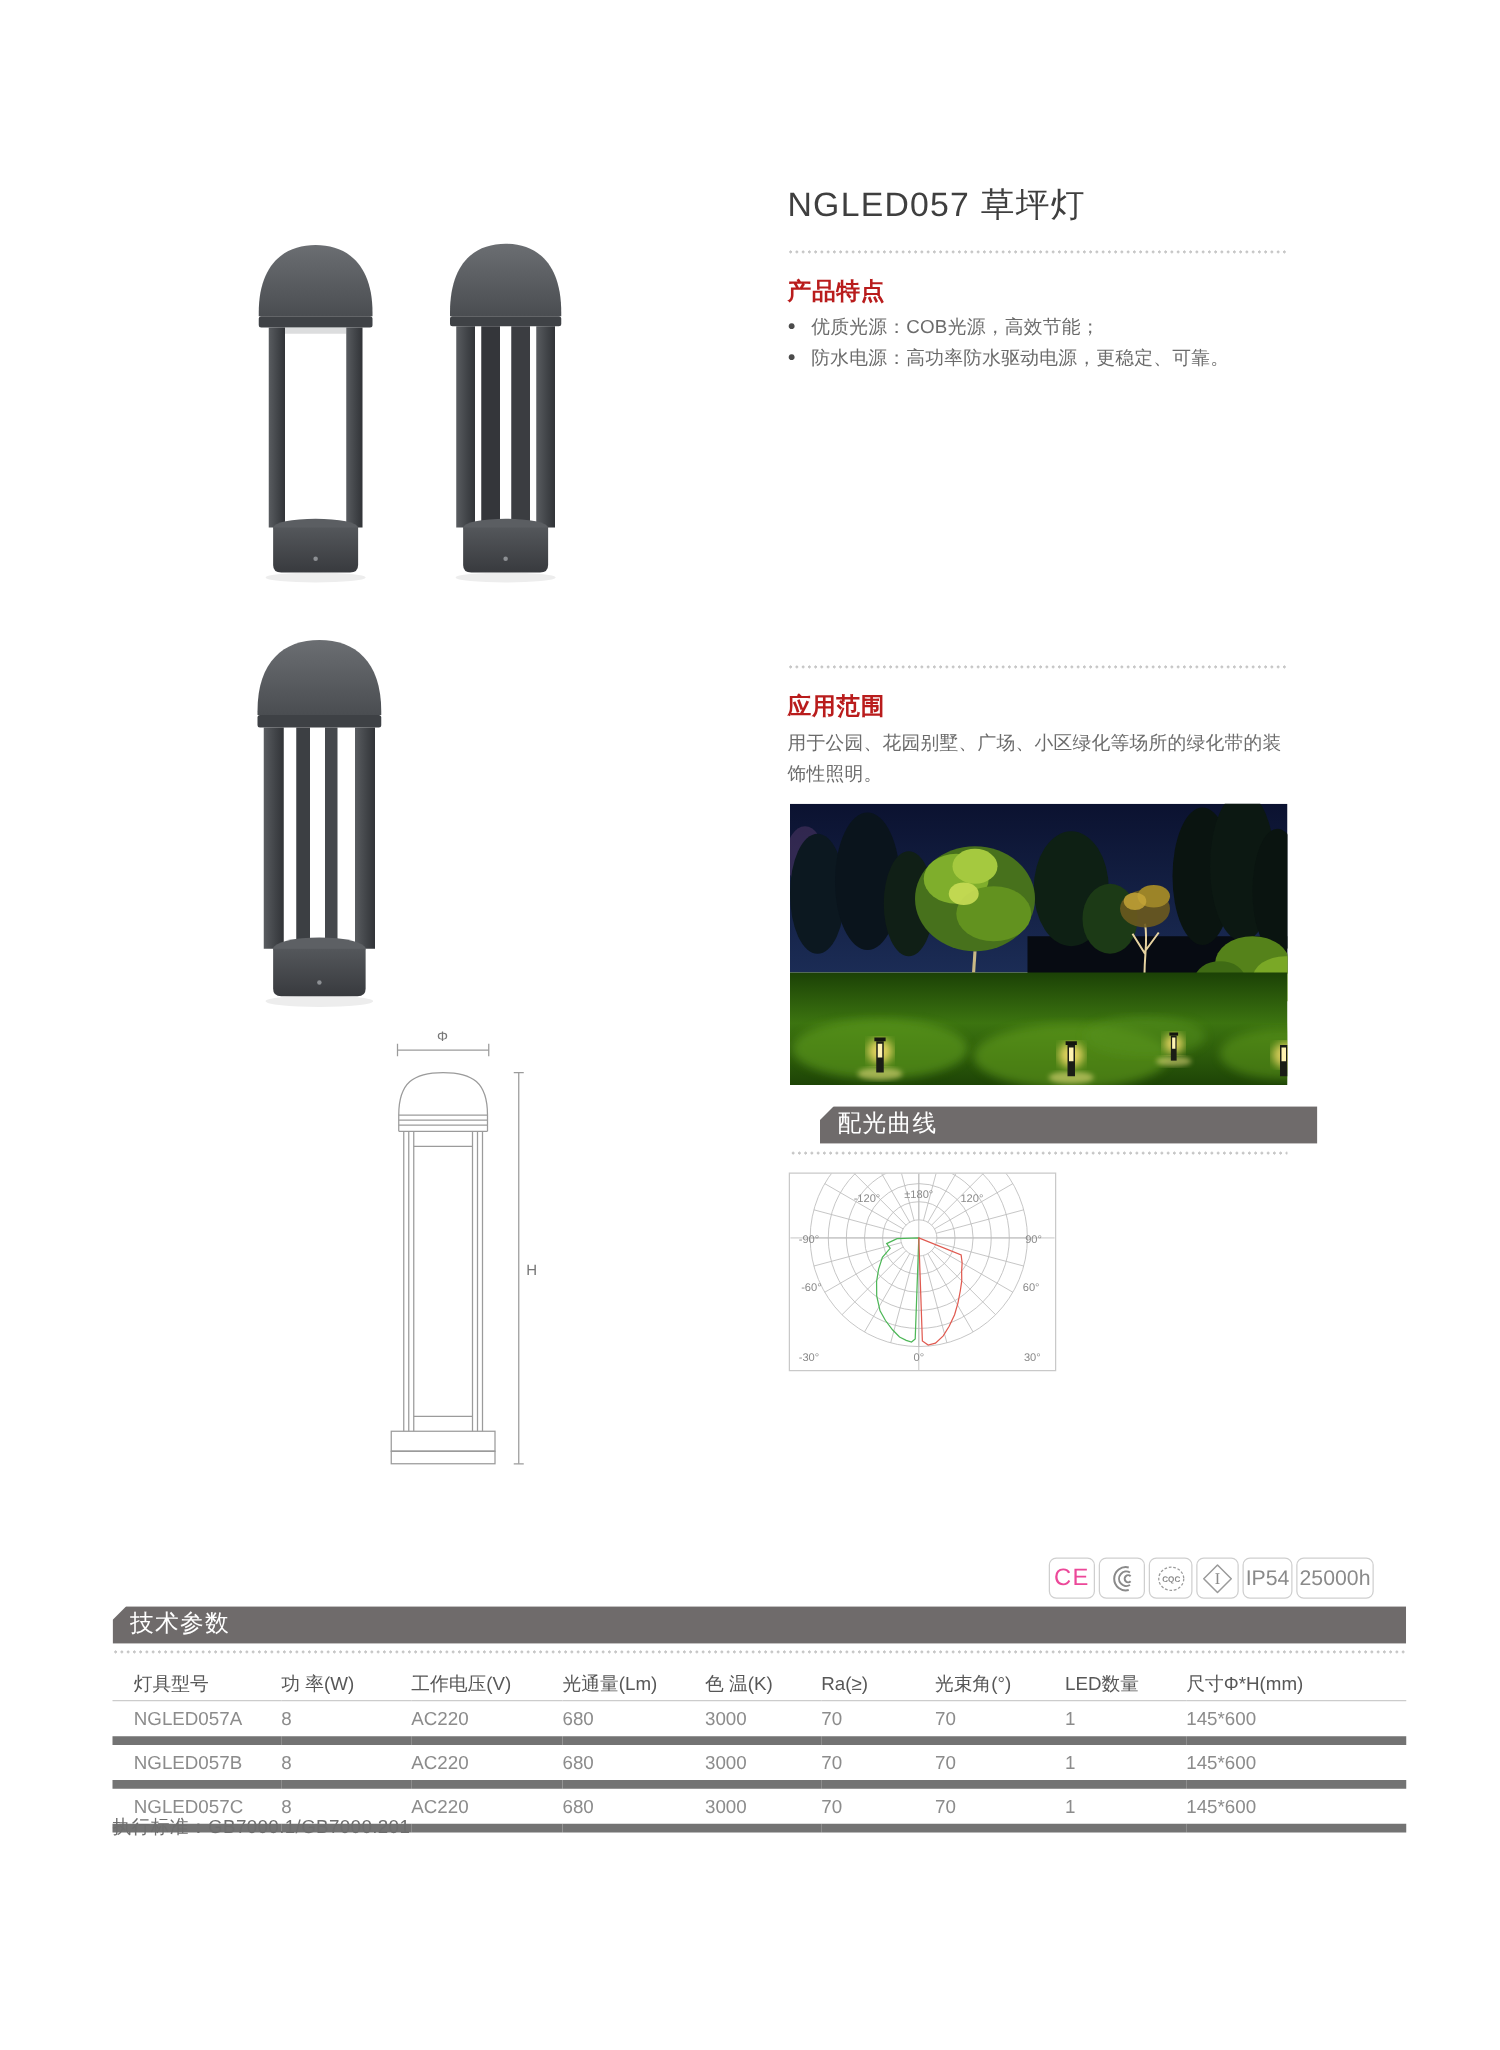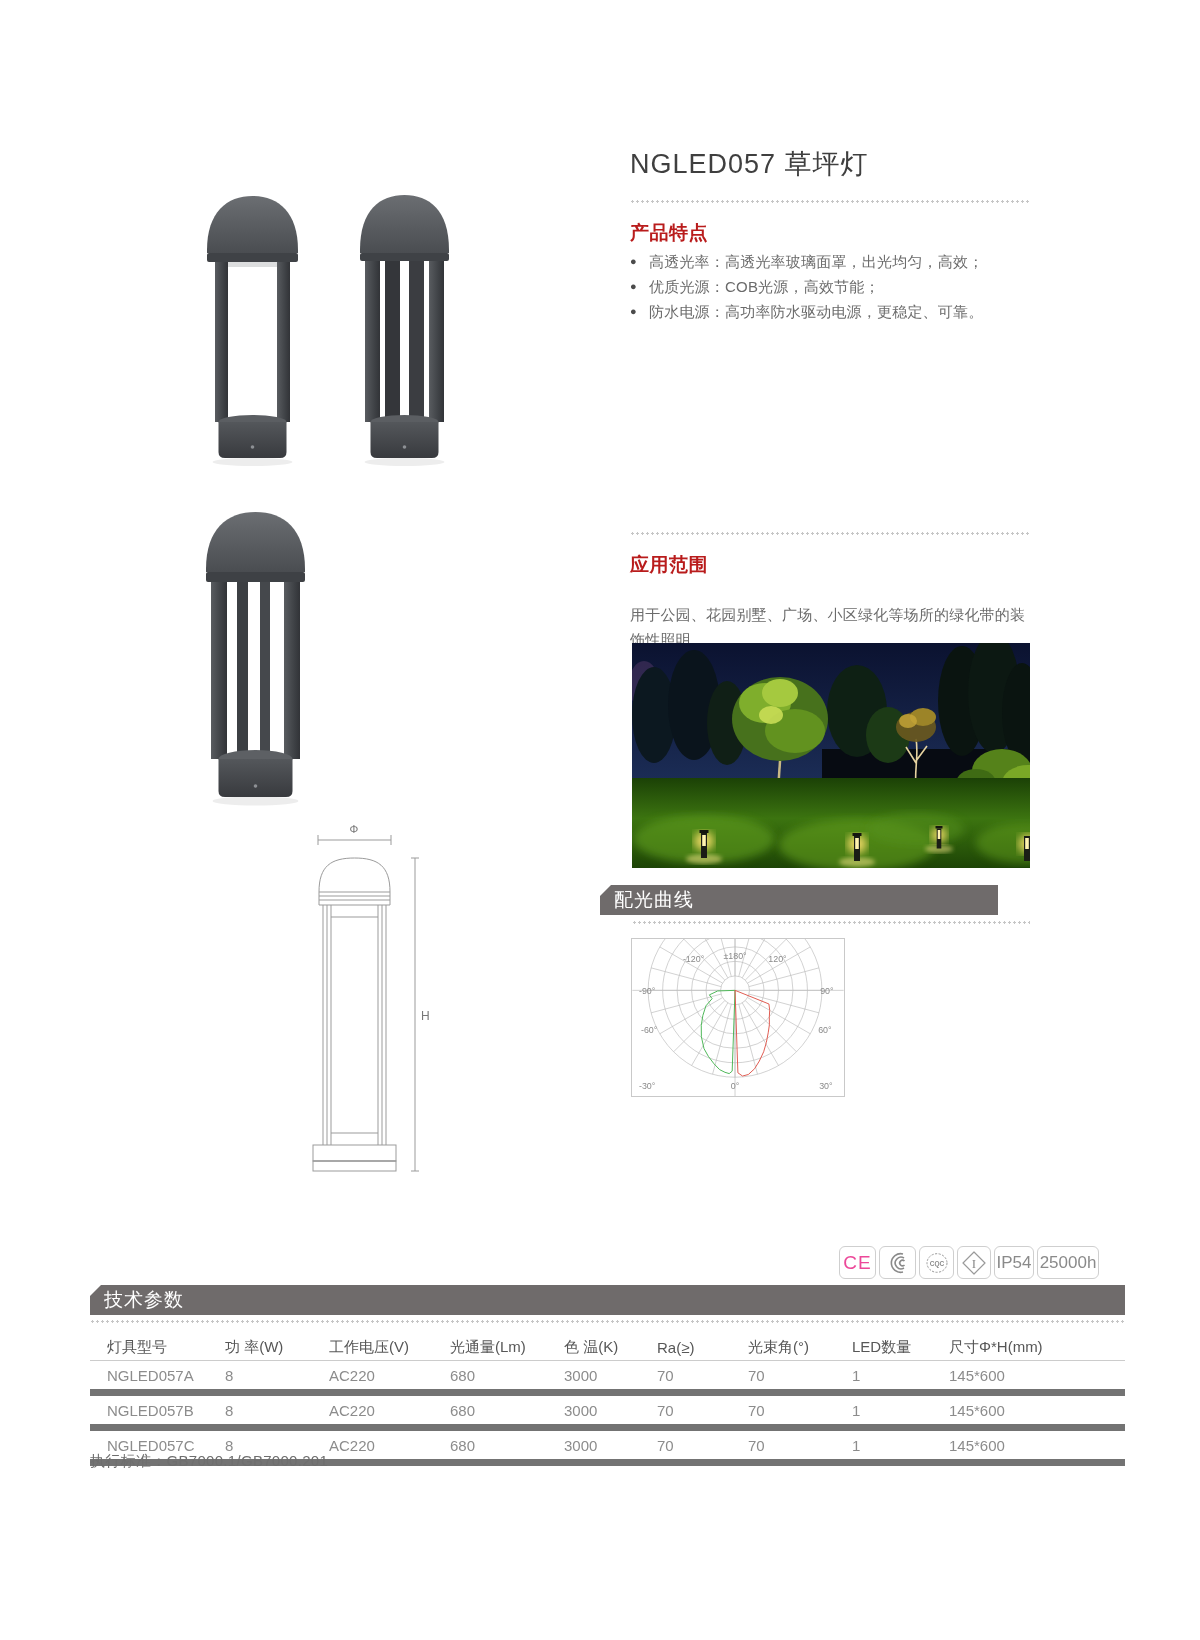--- a/index.html
+++ b/index.html
@@ -5,21 +5,21 @@
   html,body{margin:0;padding:0;background:#fff;}
   .page{position:relative;width:1200px;height:1640px;background:#ffffff;overflow:hidden;
         font-family:"Liberation Sans","DejaVu Sans",sans-serif;}
   .abs{position:absolute;}
   .dotted{height:3px;
     background-image:radial-gradient(circle,#c6c6c6 1.1px,rgba(0,0,0,0) 1.2px);
     background-size:5px 3px;background-position:0 50%;background-repeat:repeat-x;}
   .page-title{left:630px;top:146px;width:400px;font-size:27px;color:#3f3f3f;
     font-weight:500;letter-spacing:1px;}
   .sec-heading{font-size:19px;color:#b91c1c;font-weight:600;letter-spacing:0.5px;}
-  .body-text{font-size:15px;color:#6b6b6b;line-height:25px;letter-spacing:0.2px;margin-top:20px;}
+  .body-text{font-size:15px;color:#6b6b6b;line-height:25px;letter-spacing:0.2px;}
   ul.features{list-style:none;margin:0;padding:0;}
   ul.features li{position:relative;padding-left:19px;}
   ul.features li::before{content:"●";position:absolute;left:0;top:0;font-size:11px;color:#4b4b4b;}
   .section-bar{background:#6f6b6b;color:#ffffff;font-size:19px;line-height:30px;height:30px;
     padding-left:14px;box-sizing:border-box;letter-spacing:1px;
     clip-path:polygon(11px 0,100% 0,100% 100%,0 100%,0 11px);}
   .chart-frame{border:1px solid #c9c9c9;box-sizing:border-box;background:#fff;}
   .badges{left:839px;top:1246px;display:flex;gap:3px;align-items:stretch;}
   .badge{border:1.5px solid #cfcfcf;border-radius:6px;height:33px;box-sizing:border-box;
     display:flex;align-items:center;justify-content:center;color:#8a8a8a;background:#fff;}
@@ -118,21 +118,20 @@
     <line x1="111" y1="38" x2="119" y2="38"></line>
       <line x1="111" y1="351" x2="119" y2="351"></line>
     <text x="121" y="200" font-size="12" fill="#777" stroke="none">H</text>
   </svg>
 
   <div class="abs page-title">NGLED057 草坪灯</div>
   <div class="abs dotted" style="left:630px;top:200px;width:400px"></div>
 
   <div class="abs sec-heading" style="left:630px;top:220px">产品特点</div>
   <ul class="abs features body-text" style="left:630px;top:249px;width:404px">
-    <li>高透光率：高透光率玻璃面罩，出光均匀，高效；</li>
     <li>优质光源：COB光源，高效节能；</li>
     <li>防水电源：高功率防水驱动电源，更稳定、可靠。</li>
   </ul>
 
   <div class="abs dotted" style="left:630px;top:532px;width:400px"></div>
   <div class="abs sec-heading" style="left:630px;top:552px">应用范围</div>
   <div class="abs body-text" style="left:630px;top:582px;width:404px">用于公园、花园别墅、广场、小区绿化等场所的绿化带的装饰性照明。</div>
 
   <svg class="abs" style="left:632px;top:643px" width="398" height="225" viewBox="0 0 398 225">
     <defs>
@@ -206,21 +205,21 @@
       <rect x="304.7" y="185.5" width="4.6" height="20" fill="#1a1d16"></rect>
       <rect x="305.7" y="187" width="2.6" height="9" fill="#fff3b0"></rect>
     </g>
     <g>
       <circle cx="396" cy="201" r="10" fill="#ffe26e" opacity="0.8" filter="url(#blur4)"></circle>
       <rect x="392" y="193" width="6" height="25" fill="#1a1d16"></rect>
       <rect x="393.2" y="195" width="3.6" height="11" fill="#fff3b0"></rect>
     </g>
   </svg>
 
-  <div class="abs section-bar" style="left:600px;top:885px;width:398px">配光曲线</div>
+  <div class="abs section-bar" style="left:656px;top:885px;width:398px">配光曲线</div>
   <div class="abs dotted" style="left:632px;top:921px;width:398px"></div>
 
   <svg id="polar-chart" class="abs chart-frame" style="left:631px;top:938px" width="214" height="159" viewBox="0 0 214 159">
       <circle cx="104" cy="52" r="14.666666666666666" fill="none" stroke="#bdbdbd" stroke-width="0.7"></circle>
       <circle cx="104" cy="52" r="29.333333333333332" fill="none" stroke="#bdbdbd" stroke-width="0.7"></circle>
       <circle cx="104" cy="52" r="44" fill="none" stroke="#bdbdbd" stroke-width="0.7"></circle>
       <circle cx="104" cy="52" r="58.666666666666664" fill="none" stroke="#bdbdbd" stroke-width="0.7"></circle>
       <circle cx="104" cy="52" r="73.33333333333333" fill="none" stroke="#bdbdbd" stroke-width="0.7"></circle>
       <circle cx="104" cy="52" r="88" fill="none" stroke="#bdbdbd" stroke-width="0.7"></circle>
       <line x1="104" y1="66.66666666666667" x2="104" y2="140" stroke="#bdbdbd" stroke-width="0.7"></line>

